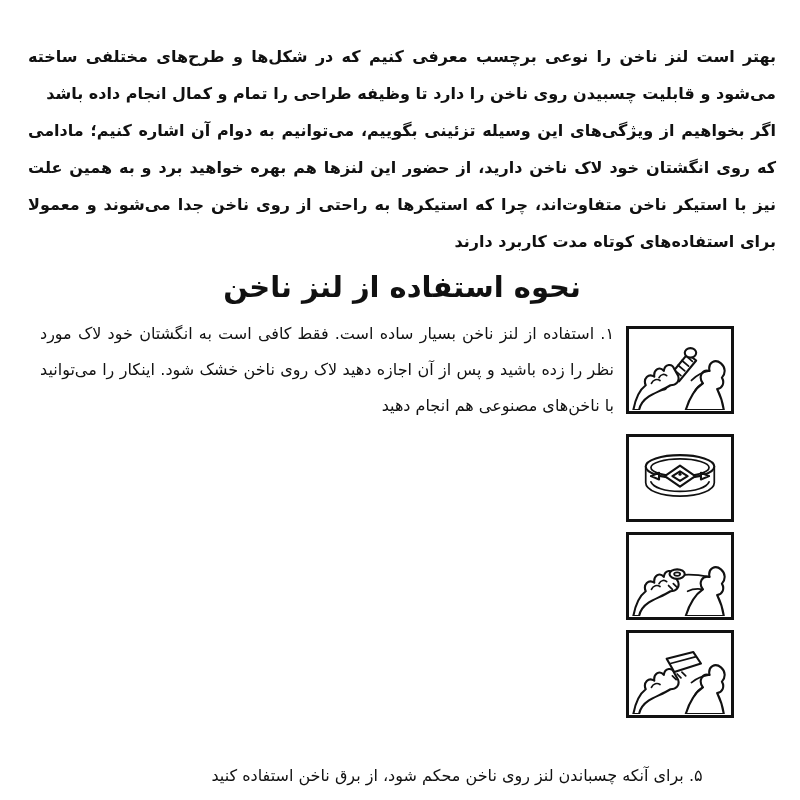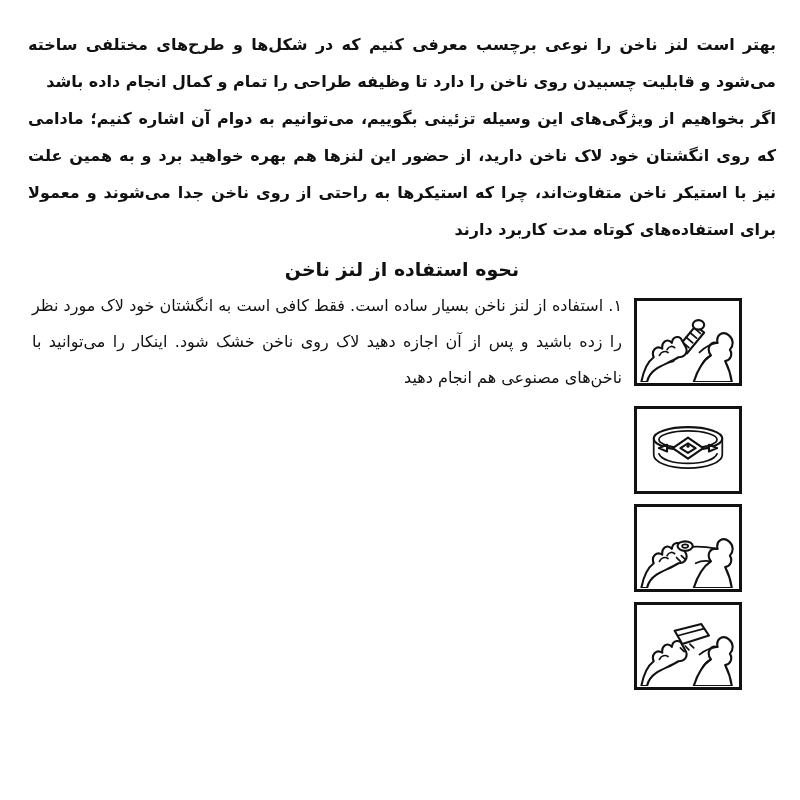--- a/index.html
+++ b/index.html
@@ -8,40 +8,40 @@
     width: 800px;
     height: 800px;
     background: #ffffff;
     overflow: hidden;
   }
   .page {
     direction: rtl;
     box-sizing: border-box;
     width: 800px;
     height: 800px;
-    padding: 26px 24px 20px 28px;
+    padding: 38px 24px 20px 28px;
     font-family: "DejaVu Sans", sans-serif;
     color: #111111;
     background: #ffffff;
   }
   .intro {
     margin: 0;
     font-size: 16px;
     font-weight: bold;
     line-height: 37px;
     text-align: justify;
   }
   .heading {
     margin: 10px 0 8px 0;
-    font-size: 19px;
+    font-size: 29px;
     font-weight: bold;
     text-align: center;
     letter-spacing: 0;
   }
-  .steps { margin: 4px; }
+  .steps { margin: 12px; }
   .step {
     display: flex;
     align-items: center;
     margin-bottom: 10px;
   }
   .figure {
     flex: 0 0 auto;
     width: 102px;
     height: 82px;
     border: 3px solid #111111;
@@ -142,14 +142,15 @@
           <path class="ln" d="M22,56 C24,52 28,51 31,53"></path>
           <path class="sk" d="M38,26 L66,19 L74,31 L46,40 Z"></path>
           <path class="ln" d="M42,31 L68,24"></path>
           <path class="ln" d="M44,44 L48,48 M49,42 L53,46 M54,40 L58,44"></path>
         </svg>
       </div>
     </div>
 
   </div>
 
+  <p class="footer-note">۵. برای آنکه چسباندن لنز روی ناخن محکم شود، از برق ناخن استفاده کنید</p>
 
 </div>
 
 </body></html>

